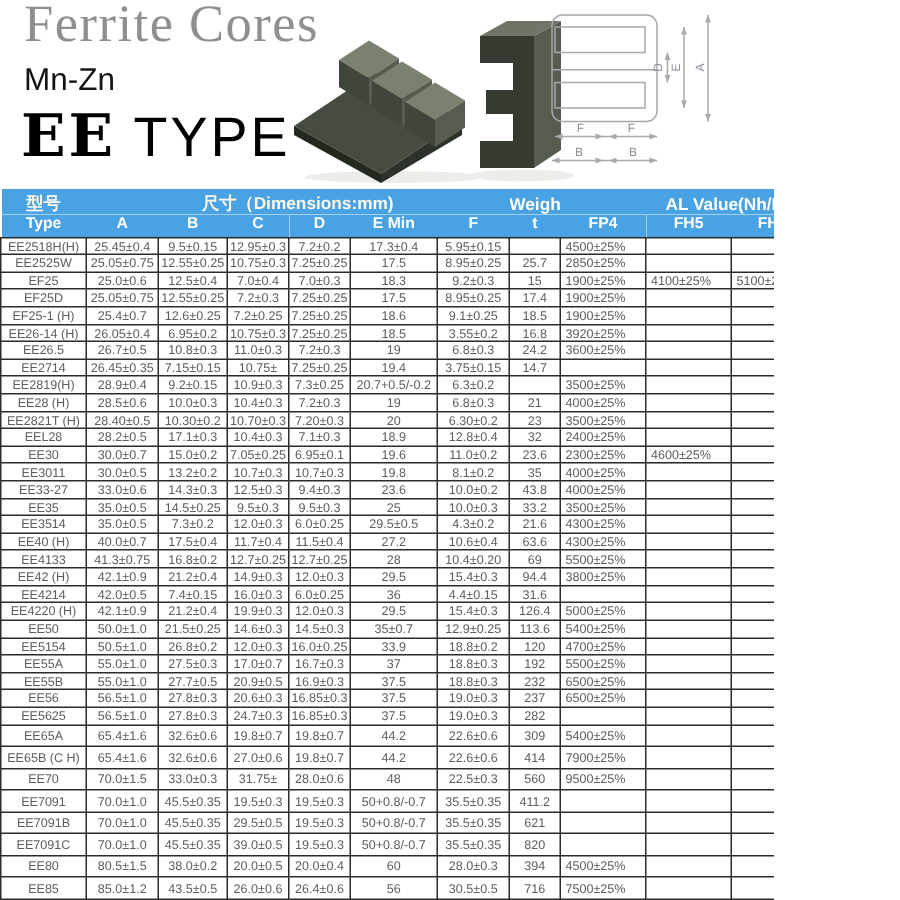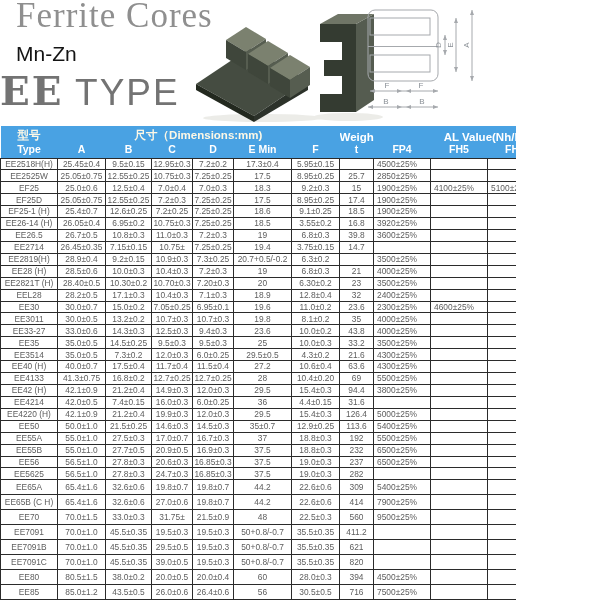--- a/index.html
+++ b/index.html
@@ -3,21 +3,21 @@
 <meta charset="utf-8">
 <style>
   html,body{margin:0;padding:0;}
   .page{position:relative;width:516px;height:600px;background:#ffffff;overflow:hidden;
         font-family:"Liberation Sans",sans-serif;}
   
   .banner{position:absolute;left:0;top:0;width:600px;height:126px;background:#fff;}
   .title-serif{position:absolute;left:16px;top:-4px;font-family:"Liberation Serif",serif;
         font-size:35px;color:#8f8f8f;letter-spacing:1px;}
   .title-mnzn{position:absolute;left:16px;top:42px;font-size:21px;color:#141414;font-weight:500;}
-  .title-type{position:absolute;left:0;top:68px;color:#737373;white-space:nowrap;}
+  .title-type{position:absolute;left:14px;top:68px;color:#000000;white-space:nowrap;}
   .title-type .ee{font-family:"DejaVu Serif",serif;font-weight:900;font-size:39px;letter-spacing:2px;}
   .title-type .rest{font-family:"Liberation Sans",sans-serif;font-weight:500;font-size:37px;letter-spacing:2px;}
   svg text{font-family:"Liberation Sans",sans-serif;}
   .dim-label{font-size:8px;fill:#8a9096;}
   
   .watermark{position:absolute;left:205px;top:293px;width:120px;height:14px;border-radius:7px;
         background:rgba(150,162,178,0.22);filter:blur(3px);
         box-shadow:130px 2px 0 rgba(150,162,178,0.20), 215px 4px 0 rgba(150,162,178,0.18);}
   
   table.spec{position:absolute;left:0;top:126px;width:600px;height:474px;
@@ -248,21 +248,21 @@
           <td class="al"></td>
         </tr>
         <tr>
           <td>EE26.5</td>
           <td>26.7±0.5</td>
           <td>10.8±0.3</td>
           <td>11.0±0.3</td>
           <td>7.2±0.3</td>
           <td>19</td>
           <td>6.8±0.3</td>
-          <td>39.8</td>
+          <td>24.2</td>
           <td class="al">3600±25%</td>
           <td class="al"></td>
           <td class="al"></td>
           <td class="al"></td>
         </tr>
         <tr>
           <td>EE2714</td>
           <td>26.45±0.35</td>
           <td>7.15±0.15</td>
           <td>10.75±</td>
@@ -479,20 +479,34 @@
           <td>14.5±0.3</td>
           <td>35±0.7</td>
           <td>12.9±0.25</td>
           <td>113.6</td>
           <td class="al">5400±25%</td>
           <td class="al"></td>
           <td class="al"></td>
           <td class="al"></td>
         </tr>
         <tr>
+          <td>EE5154</td>
+          <td>50.5±1.0</td>
+          <td>26.8±0.2</td>
+          <td>12.0±0.3</td>
+          <td>16.0±0.25</td>
+          <td>33.9</td>
+          <td>18.8±0.2</td>
+          <td>120</td>
+          <td class="al">4700±25%</td>
+          <td class="al"></td>
+          <td class="al"></td>
+          <td class="al"></td>
+        </tr>
+        <tr>
           <td>EE55A</td>
           <td>55.0±1.0</td>
           <td>27.5±0.3</td>
           <td>17.0±0.7</td>
           <td>16.7±0.3</td>
           <td>37</td>
           <td>18.8±0.3</td>
           <td>192</td>
           <td class="al">5500±25%</td>
           <td class="al"></td>
@@ -567,21 +581,21 @@
           <td class="al">7900±25%</td>
           <td class="al"></td>
           <td class="al"></td>
           <td class="al"></td>
         </tr>
         <tr class="tall">
           <td>EE70</td>
           <td>70.0±1.5</td>
           <td>33.0±0.3</td>
           <td>31.75±</td>
-          <td>21.5±0.9</td>
+          <td>28.0±0.6</td>
           <td>48</td>
           <td>22.5±0.3</td>
           <td>560</td>
           <td class="al">9500±25%</td>
           <td class="al"></td>
           <td class="al"></td>
           <td class="al"></td>
         </tr>
         <tr class="tall">
           <td>EE7091</td>

